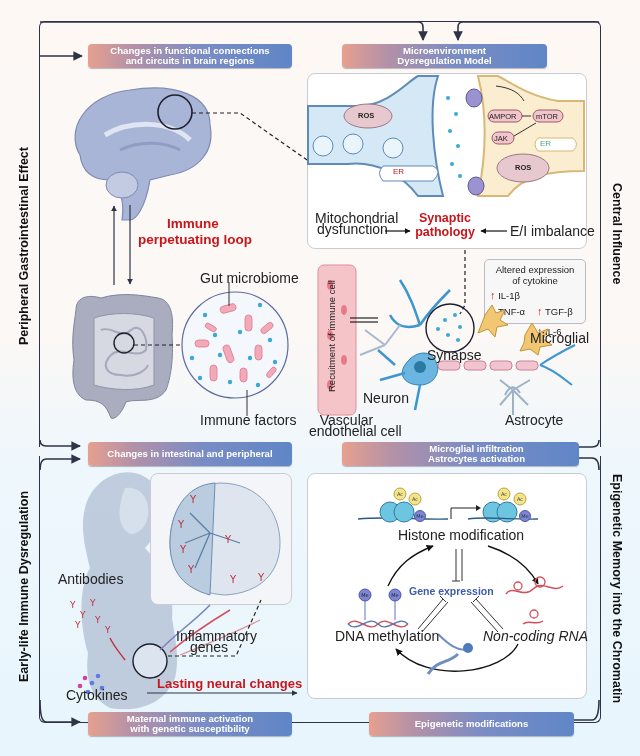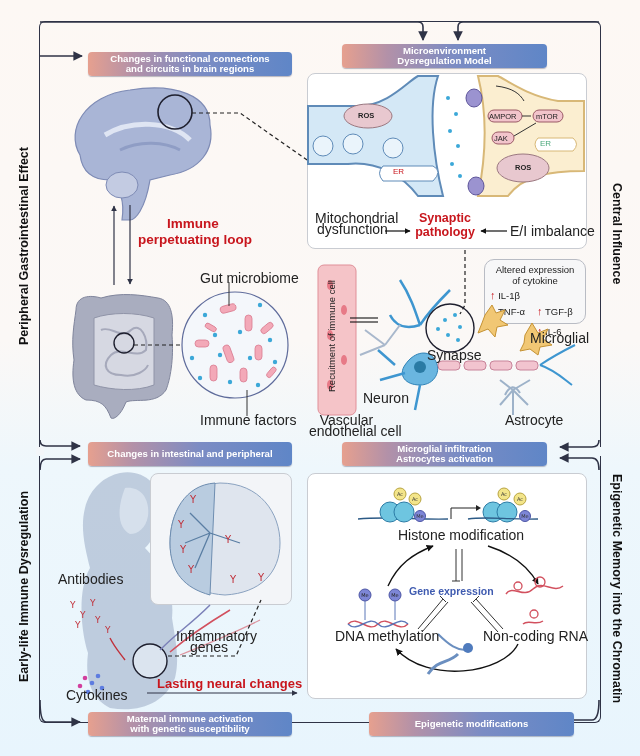--- a/index.html
+++ b/index.html
@@ -21,21 +21,21 @@
     position:absolute; background:#ffffff; border:1px solid #c9ccd2; border-radius:8px;
   }
   .vlabel {
     position:absolute; font-weight:bold; font-size:12.5px; color:#111; white-space:nowrap;
   }
   .vl-left { transform: rotate(-90deg); transform-origin: left top; }
   .vl-right { transform: rotate(90deg); transform-origin: left top; }
   .lbl { position:absolute; font-size:14px; color:#222; text-align:center; white-space:nowrap; line-height:11px; }
   .red-title { position:absolute; color:#c8161d; font-weight:bold; text-align:center; white-space:nowrap; }
   svg { position:absolute; overflow:visible; }
-  .cyto-box { position:absolute; background:#f7f7f8; border:1px solid #b9bcc4; border-radius:10px; }
+  .cyto-box { position:absolute; background:#f7f7f8; border:1px solid #b9bcc4; border-radius:5px; }
   .cyto-item { position:absolute; font-size:9.5px; color:#222; white-space:nowrap; }
   .up { color:#c8161d; font-weight:bold; font-size:11px; }
 </style>
 </head>
 <body>
 
 <div class="frame" style="left:39px; top:21px; width:560px; height:425px; border-bottom:none; border-radius:6px 6px 0 0;"></div>
 <div class="frame" style="left:39px; top:456px; width:560px; height:266px; border-top:none; border-radius:0 0 6px 6px;"></div>
 
 <div class="abs" style="left:36px; top:447px; width:8px; height:8px; background:#f3f6f9;"></div>
@@ -60,36 +60,36 @@
 
   <path d="M40 700 Q40 722 46 722 L80 722" stroke="#2f3346" stroke-width="1.6" fill="none" marker-end="url(#ah)"></path>
   <path d="M599 700 Q599 720 592 720 L560 720" stroke="#2f3346" stroke-width="1.6" fill="none" marker-end="url(#ah)"></path>
 </svg>
 
 <div class="vlabel vl-left" style="left:17px; top:345px;">Peripheral Gastrointestinal Effect</div>
 <div class="vlabel vl-left" style="left:17px; top:682px;">Early-life Immune Dysregulation</div>
 <div class="vlabel vl-right" style="left:624px; top:183px;">Central Influence</div>
 <div class="vlabel vl-right" style="left:624px; top:474px;">Epigenetic Memory into the Chromatin</div>
 
-<div class="banner" style="left:88px; top:52px; width:204px;">
+<div class="banner" style="left:88px; top:44px; width:204px;">
   <div>
       <div>Changes in functional connections</div>
       <div>and circuits in brain regions</div>
     </div>
 </div>
 <div class="banner" style="left:342px; top:44px; width:205px;">
   <div>
       <div>Microenvironment</div>
       <div>Dysregulation Model</div>
     </div>
 </div>
 <div class="banner" style="left:88px; top:442px; width:204px;">
   <div>Changes in intestinal and peripheral</div>
 </div>
-<div class="banner" style="left:342px; top:442px; width:205px;">
+<div class="banner" style="left:342px; top:442px; width:205px;padding-left:32px;">
   <div>
       <div>Microglial infiltration</div>
       <div>Astrocytes activation</div>
     </div>
 </div>
 <div class="banner" style="left:88px; top:712px; width:204px;">
   <div>
       <div>Maternal immune activation</div>
       <div>with genetic susceptibility</div>
     </div>
@@ -438,13 +438,13 @@
   <path d="M215 150 C220 145 228 152 235 147" stroke="#d2505e" stroke-width="1.4" fill="none"></path>
   <circle cx="226" cy="140" r="4" fill="none" stroke="#d2505e" stroke-width="1.3"></circle>
 
   <path d="M130 160 C140 170 150 178 160 175" stroke="#6b8fc0" stroke-width="2" fill="none"></path>
   <circle cx="160" cy="174" r="5" fill="#4f7bbd"></circle>
   <path d="M120 200 C130 185 140 190 150 180" stroke="#6b8fc0" stroke-width="3" fill="none"></path>
 </svg>
 <div class="lbl" style="left:398px; top:530px; width:100px;">Histone modification</div>
 <div class="abs" style="left:409px; top:585px; font-size:10.5px; font-weight:bold; color:#3f5bb0; white-space:nowrap;text-align:right;">Gene expression</div>
 <div class="lbl" style="left:335px; top:631px; width:90px;">DNA methylation</div>
-<div class="lbl" style="left:483px; top:631px; width:90px;">Non-coding RNA</div>
+<div class="lbl" style="left:483px; top:631px; width:90px;font-style:italic;">Non-coding RNA</div>
 
 </body></html>

